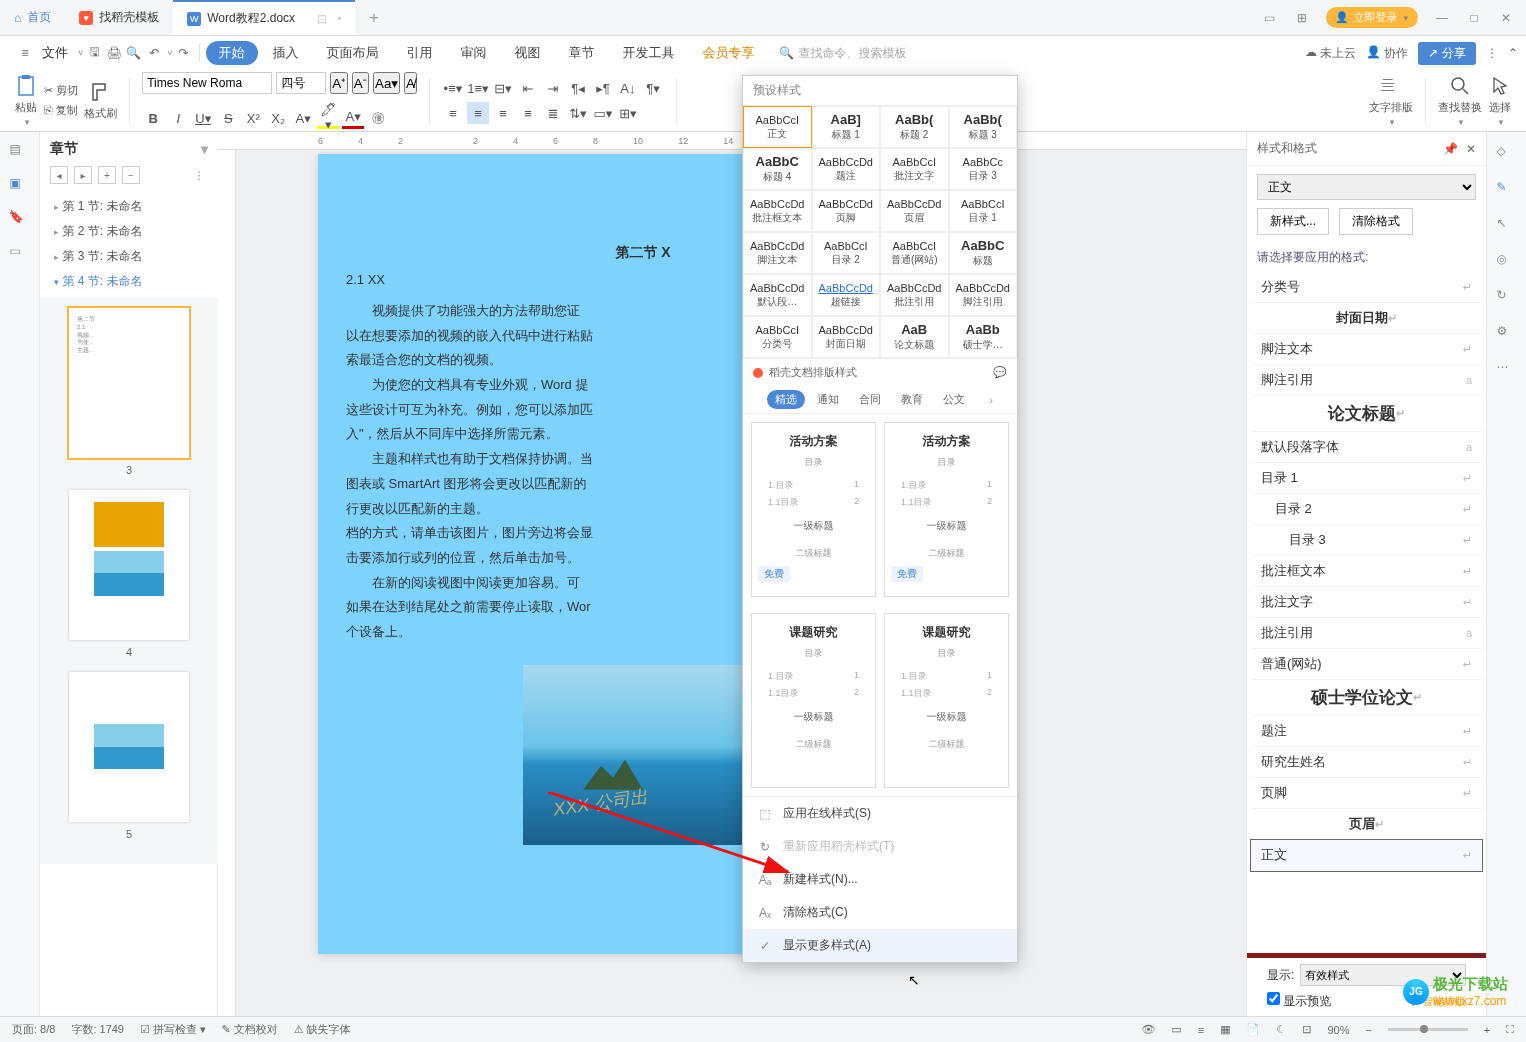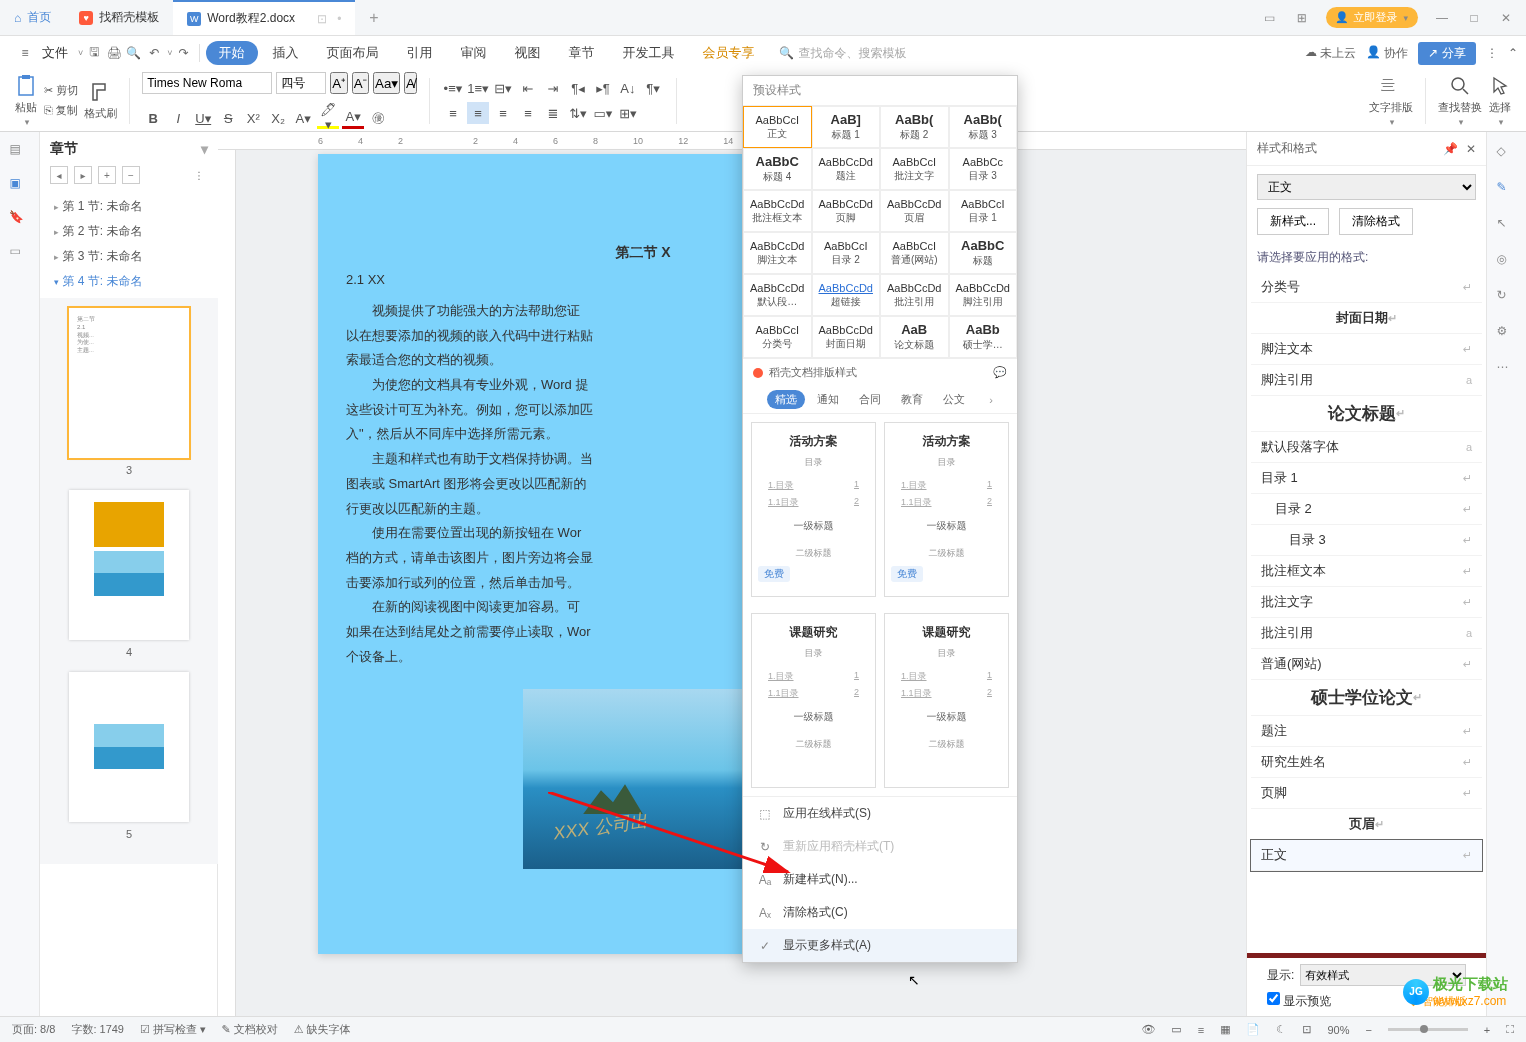--- a/index.html
+++ b/index.html
@@ -80,21 +80,21 @@
 .style-sec-head { padding:6px 10px; color:#666; border-top:1px solid #eee; display:flex; align-items:center; gap:6px;}
 .style-tabs { display:flex; gap:4px; padding:4px 24px; border-bottom:1px solid #eee; align-items:center;}
 .style-tabs .st { padding:2px 8px; border-radius:10px; cursor:pointer; color:#666; font-size:11px;}
 .style-tabs .st.active { background:#4a88d6; color:#fff;}
 .style-tabs .arrow { margin-left:auto; color:#999; cursor:pointer;}
 .tmpl-row { display:flex; gap:8px; padding:8px;}
 .tmpl { flex:1; border:1px solid #ddd; height:175px; position:relative; font-size:9px;}
 .tmpl-body { padding:10px; text-align:center; color:#888;}
 .tmpl-title { font-size:12px; color:#333; font-weight:bold; margin-bottom:6px;}
 .tmpl-sub { color:#999; margin-bottom:8px;}
-.tmpl-line { display:flex; justify-content:space-between; padding:2px 6px; color:#aaa; font-size:9px;text-decoration:underline;}
+.tmpl-line { display:flex; justify-content:space-between; padding:2px 6px; color:#aaa; font-size:9px;}
 .tmpl-free { position:absolute; bottom:14px; left:6px; color:#4a88d6; font-size:10px; background:#eaf2fc; padding:1px 6px; border-radius:3px;}
 .style-menu { border-top:1px solid #eee;}
 .style-menu-item { padding:8px 14px; display:flex; align-items:center; gap:10px; cursor:pointer; font-size:12px; color:#444;}
 .style-menu-item:hover, .style-menu-item.hov { background:#eef4fb;}
 .style-menu-item.disabled { color:#bbb;}
 .style-menu-item .mic { width:16px; text-align:center; color:#888;}
 
 
 .right-panel { width:240px; border-left:1px solid #e5e5e5; background:#fff; display:flex; flex-direction:column;}
 .rp-head { padding:8px 10px; display:flex; justify-content:space-between; align-items:center; font-size:12px; color:#666; border-bottom:1px solid #eee;}
@@ -381,21 +381,20 @@
       <div class="sub">2.1 XX</div>
       <p>视频提供了功能强大的方法帮助您证</p>
       <p style="text-indent:0">以在想要添加的视频的嵌入代码中进行粘贴</p>
       <p style="text-indent:0">索最适合您的文档的视频。</p>
       <p>为使您的文档具有专业外观，Word 提</p>
       <p style="text-indent:0">这些设计可互为补充。例如，您可以添加匹</p>
       <p style="text-indent:0">入"，然后从不同库中选择所需元素。</p>
       <p>主题和样式也有助于文档保持协调。当</p>
       <p style="text-indent:0">图表或 SmartArt 图形将会更改以匹配新的</p>
       <p style="text-indent:0">行更改以匹配新的主题。</p>
-      <p>使用在需要位置出现的新按钮在 Wor</p>
       <p style="text-indent:0">档的方式，请单击该图片，图片旁边将会显</p>
       <p style="text-indent:0">击要添加行或列的位置，然后单击加号。</p>
       <p>在新的阅读视图中阅读更加容易。可</p>
       <p style="text-indent:0">如果在达到结尾处之前需要停止读取，Wor</p>
       <p style="text-indent:0">个设备上。</p>
       <div class="img1">
         <div style="position:absolute;left:60px;bottom:55px;width:60px;height:30px;background:#3a5a3a;clip-path:polygon(0 100%,30% 20%,50% 60%,70% 0,100% 100%)"></div>
         <div class="watermark">XXX 公司出</div>
       </div>
     </div>

